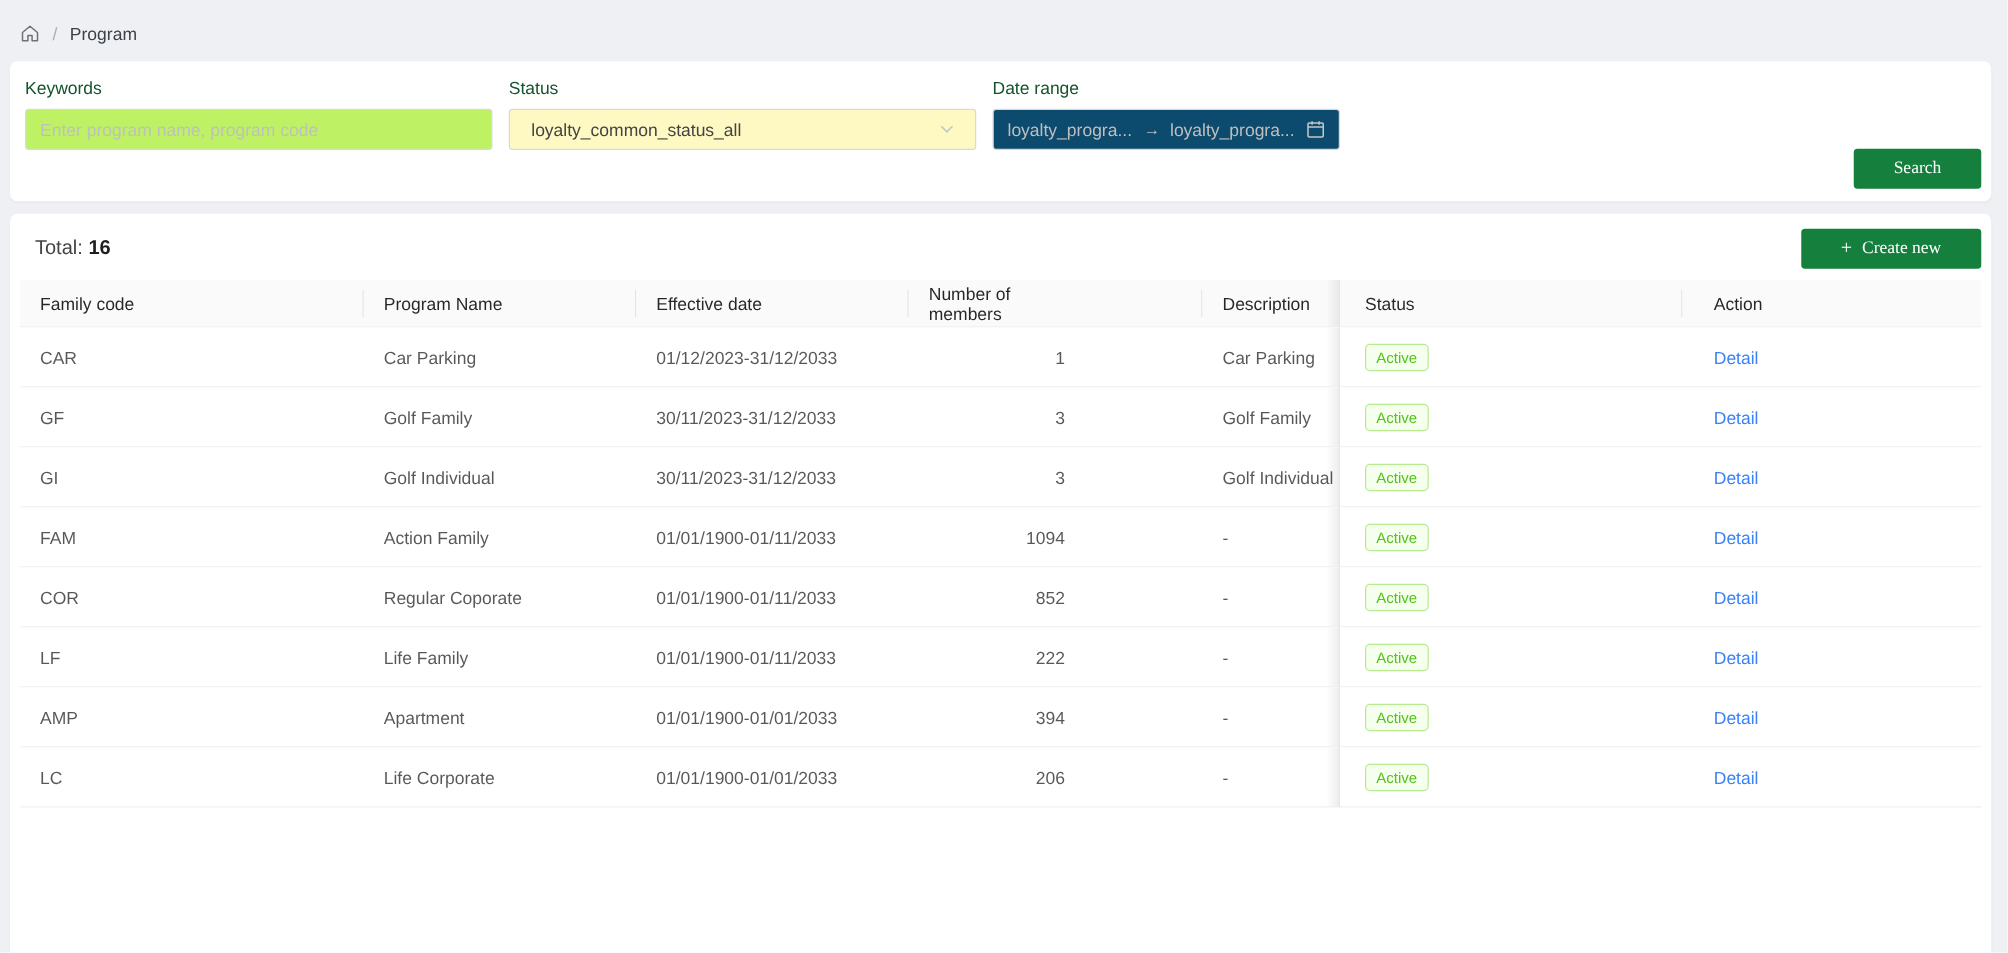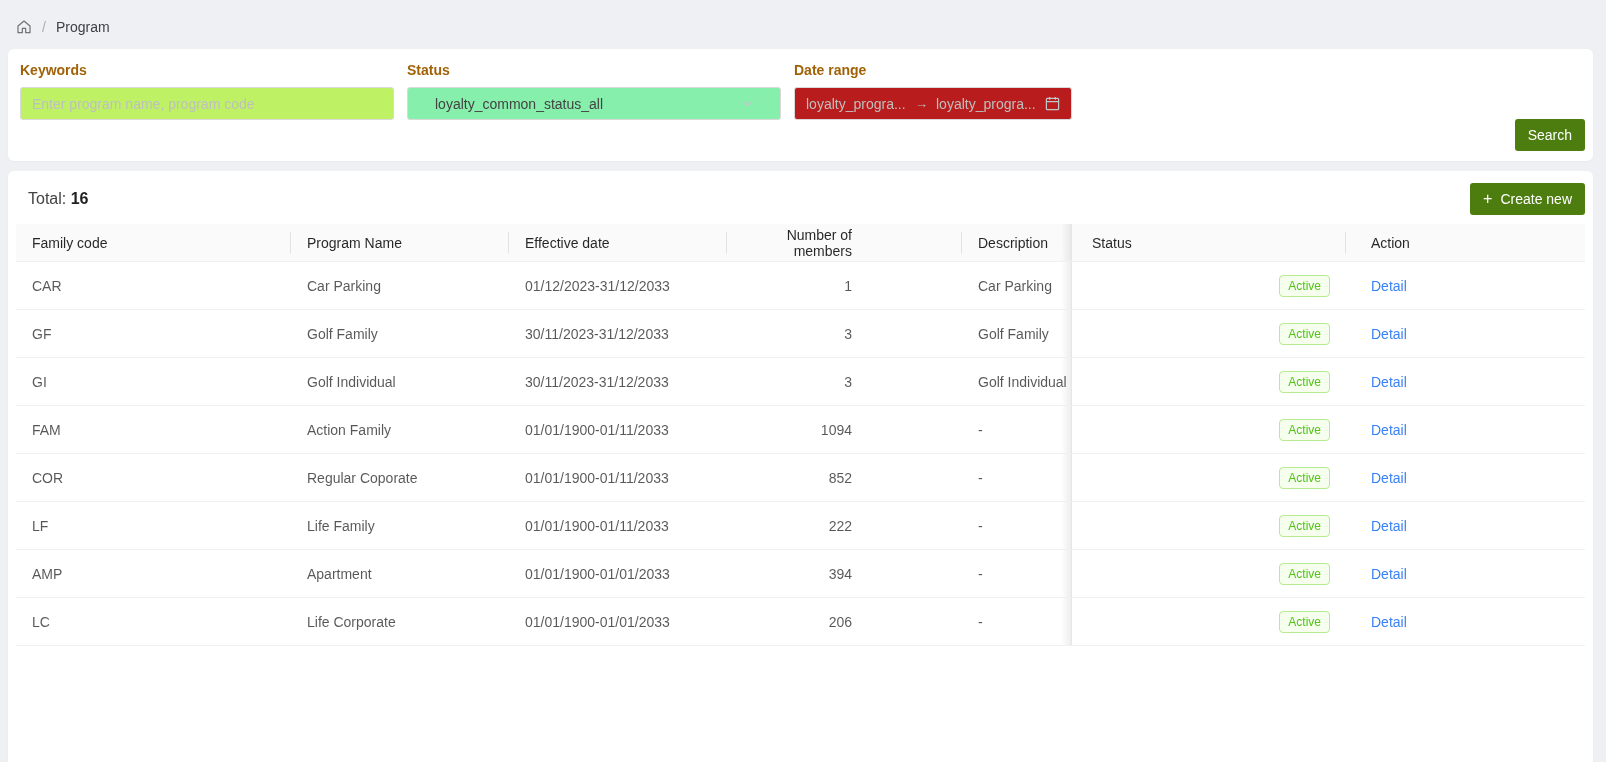--- a/index.html
+++ b/index.html
@@ -26,56 +26,56 @@
     background: #ffffff;
     border-radius: 6px;
     margin: 0 13px 0 8px;
     box-shadow: 0 1px 2px rgba(0,0,0,0.03);
   }
 
   
   .filter-card { padding: 13px 8px 10px 12px; }
   .filter-row { display: flex; gap: 13px; }
   .filter-group { display: flex; flex-direction: column; }
-  .filter-label { color: #a16207; margin-bottom: 9px; font-size: 14px; font-weight: bold; }
+  .filter-label { color: #14532d; margin-bottom: 9px; font-size: 14px; }
 
   .text-input {
     width: 374px; height: 33px;
     border: 1px solid #d9d9d9; border-radius: 3px;
     padding: 0 11px; font-size: 14px;
     font-family: "Liberation Sans", sans-serif;
     color: #434343; outline: none; background: #bef264;
   }
   .text-input::placeholder { color: #bfbfbf; }
 
   .select-box {
     width: 374px; height: 33px;
     border: 1px solid #d9d9d9; border-radius: 3px;
-    padding: 0 27px; background: #86efac;
+    padding: 0 17px; background: #fef9c3;
     display: flex; align-items: center; justify-content: space-between;
     cursor: pointer;
   }
   .select-box .select-value { color: #434343; }
 
   .range-box {
     width: 278px; height: 33px;
     border: 1px solid #d9d9d9; border-radius: 3px;
-    padding: 0 11px; background: #b91c1c;
+    padding: 0 11px; background: #0c4a6e;
     display: flex; align-items: center; gap: 8px;
     cursor: pointer;
   }
   .range-box .ph { color: #bfbfbf; flex: 1; white-space: nowrap; overflow: hidden; }
   .range-box .range-sep { color: #bfbfbf; font-size: 13px; }
 
   .search-row { display: flex; justify-content: flex-end; margin-top: 0; }
   .btn-primary {
-    background: #4d7c0f; color: #fff; border: none;
+    background: #15803d; color: #fff; border: none;
     height: 32px; border-radius: 3px; font-size: 14px;
-    font-family: Liberation Sans, sans-serif;
-    padding: 0 13px; cursor: pointer;
+    font-family: Liberation Serif, serif;
+    padding: 0 32px; cursor: pointer;
     display: inline-flex; align-items: center; gap: 8px;
   }
   .search-btn { margin-top: -1px; }
 
   
   .table-card { margin-top: 10px; padding: 10px 8px 16px 8px; min-height: 600px; }
   .table-toolbar {
     display: flex; align-items: center; justify-content: space-between;
     padding: 2px 0 9px 12px;
   }
@@ -103,32 +103,32 @@
   tbody td {
     height: 48px; padding: 0 16px;
     border-bottom: 1px solid #f0f0f0;
     color: rgba(0,0,0,0.66);
     background: #fff;
     position: relative;
     font-size: 14px;
     white-space: nowrap;
   }
   .col-members { text-align: right; padding-right: 110px !important; }
-  th.col-members { text-align: right; }
+  th.col-members { text-align: left; }
 
   .fixed-left {
     border-left: 1px solid #e6e6e6;
   }
   .fixed-left::before {
     content: ""; position: absolute; left: -11px; top: 0; bottom: 0; width: 10px;
     background: linear-gradient(to left, rgba(0,0,0,0.07), rgba(0,0,0,0));
     pointer-events: none;
   }
   th.fixed-left { padding-left: 20px; }
-  td.fixed-left { padding-left: 20px; text-align: right; }
+  td.fixed-left { padding-left: 20px; }
   .col-action-cell { padding-left: 25px !important; }
 
   .status-badge {
     display: inline-block;
     font-size: 12px;
     line-height: 20px;
     padding: 0 8px;
     color: #52c41a;
     background: #f6ffed;
     border: 1px solid #b7eb8f;

